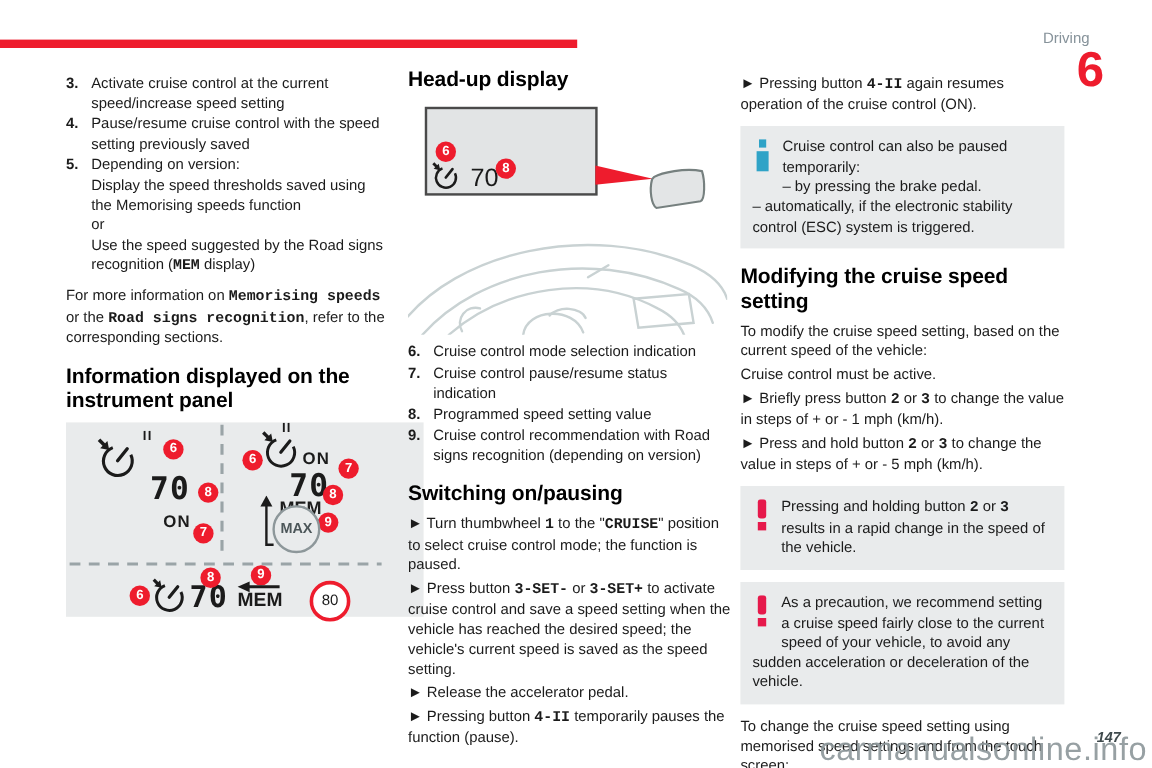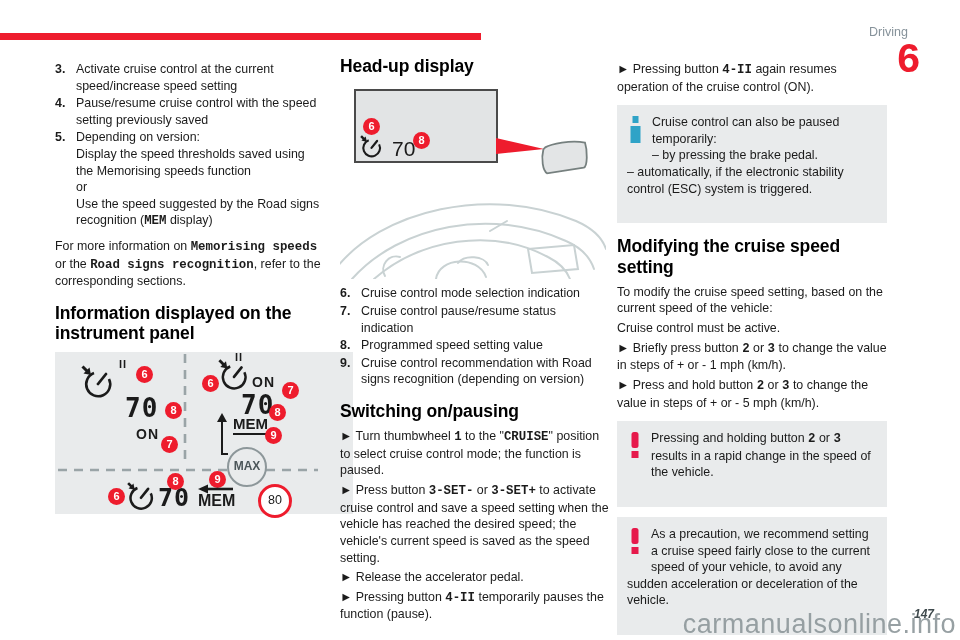--- a/index.html
+++ b/index.html
@@ -17,21 +17,21 @@
   #col1{left:55px;} #col2{left:340px;} #col3{left:617px;}
   p{margin:0 0 3px;white-space:pre-line;}
   h2{font-size:17.5px;line-height:1.16;margin:13px 0 7px;letter-spacing:-0.1px;color:#000;}
   .nlist{margin-top:5px;}
   .li{display:flex;margin-bottom:1px;}
   .num{font-weight:bold;flex:0 0 21px;}
   .txt{white-space:pre-line;flex:1;}
   .para{margin-top:8px;white-space:pre-line;}
 
   
-  .notebox{background:#e9ebec;padding:9px 10px 26px;margin:10px 0;overflow:hidden;}
+  .notebox{background:#e9ebec;padding:9px 10px 10px;margin:10px 0;overflow:hidden;}
   .notebox .icon{float:left;margin:2px 11px 2px 3px;}
   .notebox p{margin:0;}
 
   
   .ipanel{position:relative;width:298px;height:162px;background:#e9ebec;margin-top:8px;}
   .abs{position:absolute;}
   .badge{position:absolute;width:17px;height:17px;border-radius:50%;background:#ee1c2d;color:#fff;
          font-size:11px;font-weight:bold;display:flex;align-items:center;justify-content:center;line-height:1;}
   .seg{position:absolute;font-family:"DejaVu Sans Mono","Liberation Mono",monospace;
        font-weight:bold;font-size:26px;letter-spacing:1px;line-height:1;color:#1b1b1b;}
@@ -113,21 +113,21 @@
       <span class="onlbl" style="left:197px;top:23px">ON</span>
       <span class="badge" style="left:227px;top:30px">7</span>
       <span class="seg" style="left:186px;top:40px">70</span>
       <span class="badge" style="left:214px;top:52px">8</span>
       <svg class="abs" style="left:160px;top:61px" width="14" height="44">
         <polygon points="7,0 2,9 12,9" fill="#1b1b1b"></polygon>
         <path d="M7,7 L7,41 L13,41" fill="none" stroke="#1b1b1b" stroke-width="2"></path>
       </svg>
       <span class="memlbl mem-under" style="left:178px;top:64px">MEM</span>
       <span class="badge" style="left:210px;top:75px">9</span>
-      <span class="maxcirc" style="left:172px;top:95px">MAX</span>
+      <span class="maxcirc" style="left:172px;top:69px">MAX</span>
 
       <span class="badge" style="left:53px;top:136px">6</span>
       <svg class="abs" style="left:70px;top:128px" width="32" height="32" viewBox="0 0 36 36">
         <path d="M14,9 A12,12 0 1 0 29,15" fill="none" stroke="#1b1b1b" stroke-width="2.8"></path>
         <line x1="18" y1="20" x2="26" y2="10" stroke="#1b1b1b" stroke-width="3" stroke-linecap="round"></line>
         <line x1="3.5" y1="3.5" x2="8" y2="8" stroke="#1b1b1b" stroke-width="3"></line>
         <polygon points="11,11 4,9.5 9.5,4" fill="#1b1b1b"></polygon>
       </svg>
       <span class="seg" style="left:103px;top:133px;font-size:25px">70</span>
       <span class="badge" style="left:112px;top:121px">8</span>

